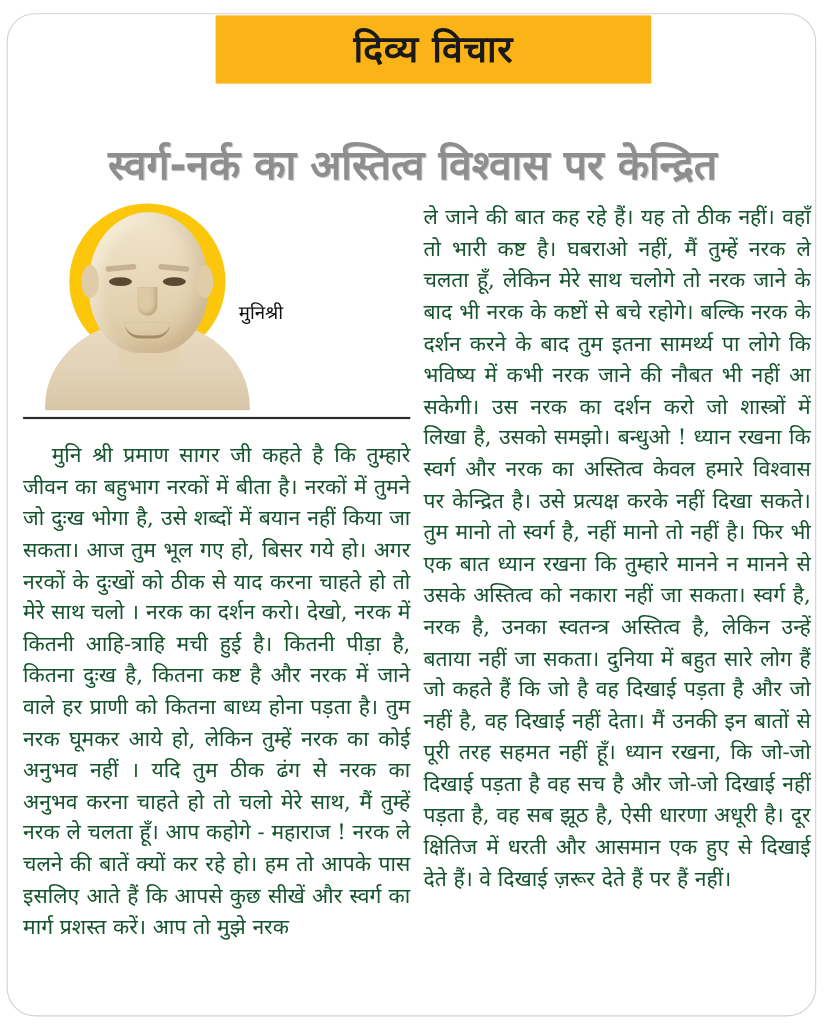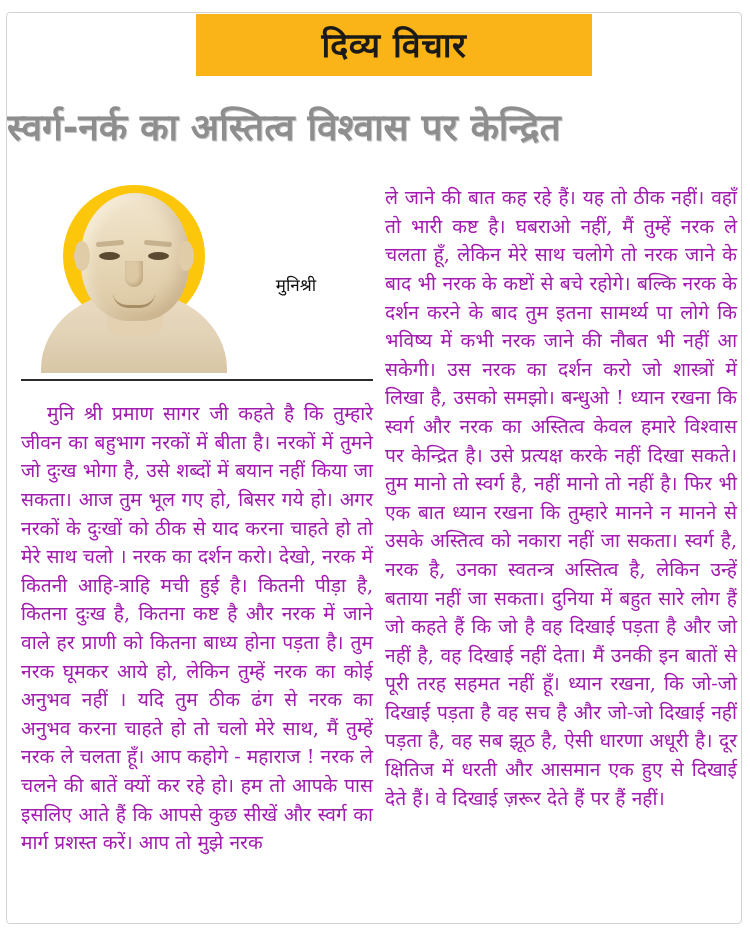--- a/index.html
+++ b/index.html
@@ -18,21 +18,21 @@
 
   
   .page-card {
     position: absolute;
     left: 6px;
     top: 12px;
     width: 736px;
     height: 912px;
     box-sizing: border-box;
     border: 1px solid #d2d2d2;
-    border-radius: 4px;
+    border-radius: 26px;
     background: #ffffff;
     overflow: hidden;
   }
 
   
   .masthead {
     position: absolute;
     left: 189px;
     top: 1px;
     width: 396px;
@@ -50,22 +50,23 @@
     color: #1a1a1a;
     letter-spacing: 0.5px;
     line-height: 1;
     white-space: nowrap;
   }
 
   
   .headline {
     position: absolute;
     left: 0;
-    top: 69px;
+    top: 92px;
     width: 736px;
+    text-align: center;
     font-family: "DejaVu Sans", "Liberation Sans", sans-serif;
     font-size: 37px;
     font-weight: 700;
     color: #8e8e8e;
     line-height: 1.12;
     white-space: nowrap;
     text-shadow: 1px 1px 0 #c9c9c9;
   }
 
   
@@ -84,21 +85,20 @@
   }
 
   .col-left  { left: 14px;  }
   .col-right { left: 378px; }
 
   
   .portrait-block {
     position: relative;
     height: 208px;
     margin-bottom: 2px;
-    text-align: center;
   }
 
   .halo {
     position: absolute;
     left: 42px;
     top: 20px;
     width: 142px;
     height: 142px;
     border-radius: 50%;
     background: #FCC60A;
@@ -212,21 +212,21 @@
     height: 0;
     border-top: 2px solid #2b2b2b;
     margin: 6px 0 6px 0;
   }
 
   
   .body-text {
     font-family: "DejaVu Serif", "Liberation Serif", serif;
     font-size: 19.2px;
     line-height: 28.6px;
-    color: #a21caf;
+    color: #14532d;
     text-align: justify;
     text-justify: inter-word;
     hyphens: none;
   }
   .body-text.indent { text-indent: 26px; }
   .col-right .body-text { text-align: justify; }
 </style>
 </head>
 <body>
 

